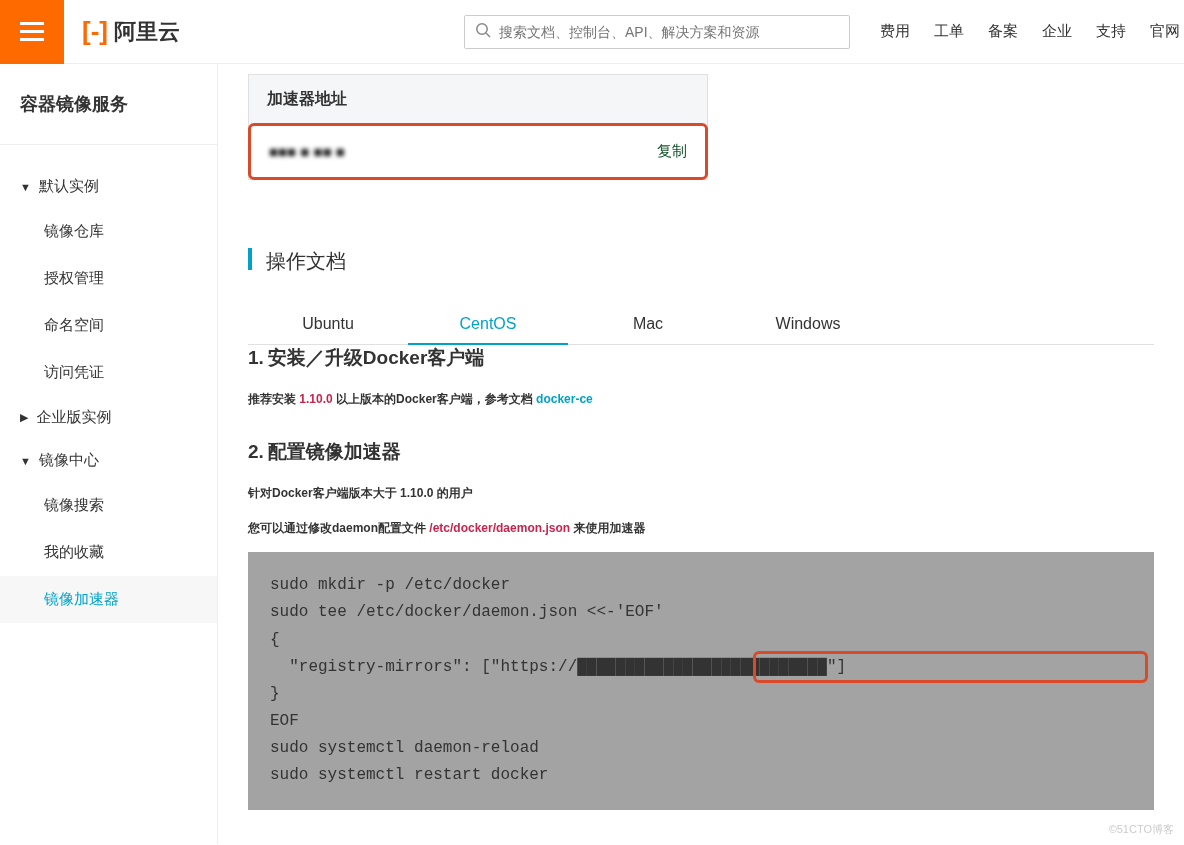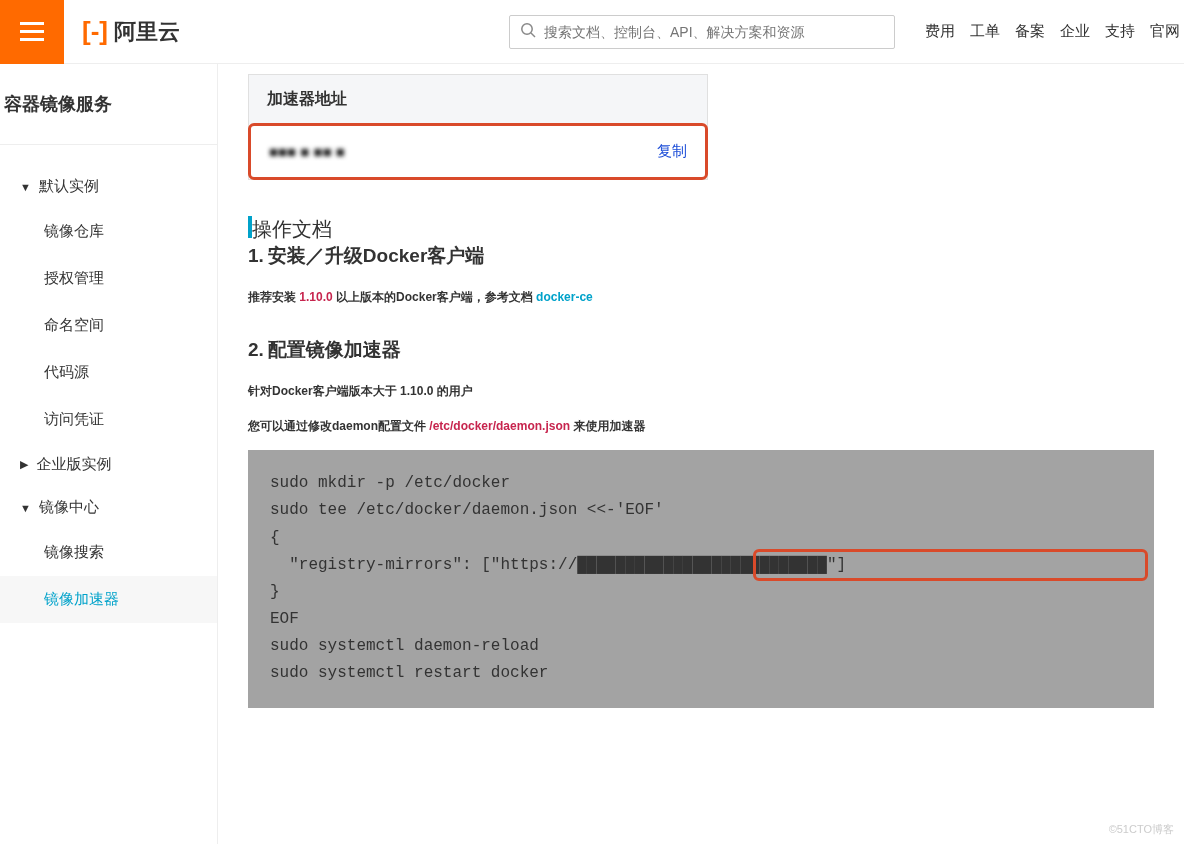--- a/index.html
+++ b/index.html
@@ -9,40 +9,40 @@
     .hamburger { width: 64px; height: 64px; background: #ff6a00; display: flex; align-items: center; justify-content: center; cursor: pointer; }
     .hamburger-lines { display: flex; flex-direction: column; gap: 5px; }
     .hamburger-lines span { display: block; width: 24px; height: 3px; background: #fff; }
     .logo { display: flex; align-items: center; margin-left: 18px; gap: 6px; }
     .logo-mark { color: #ff6a00; font-weight: 700; font-size: 26px; }
     .logo-text { font-size: 22px; font-weight: 600; color: #333; }
     .header-spacer { flex: 1; }
     .search { display: flex; align-items: center; border: 1px solid #ccc; border-radius: 2px; width: 386px; height: 34px; margin-right: 30px; padding: 0 10px; }
     .search-icon { color: #888; font-size: 16px; margin-right: 8px; }
     .search input { border: none; outline: none; flex: 1; font-size: 14px; color: #333; background: transparent; }
-    .top-nav { display: flex; gap: 15px; margin-right: 4px; align-items: flex-end; }
+    .top-nav { display: flex; gap: 24px; margin-right: 4px; align-items: flex-end; }
     .top-nav a { color: #333; font-size: 15px; text-decoration: none; }
     
     .layout { display: flex; }
     .sidebar { width: 218px; border-right: 1px solid #eee; min-height: 780px; padding-top: 28px; }
-    .sidebar-title { font-size: 18px; font-weight: 600; padding: 0 4px 28px; border-bottom: 1px solid #eee; }
+    .sidebar-title { font-size: 18px; font-weight: 600; padding: 0 20px 28px; border-bottom: 1px solid #eee; }
     .tree { padding-top: 20px; }
     .tree-group { padding: 12px 20px; font-size: 15px; display: flex; align-items: center; cursor: pointer; }
     .tree-arrow { font-size: 11px; margin-right: 8px; color: #333; }
     .tree-item { padding: 14px 20px 14px 44px; font-size: 15px; color: #333; cursor: pointer; display: flex; }
     .tree-item.active { color: #00a2ca; font-weight: 500; background: #f7f7f7; }
     
     .content { flex: 1; padding: 0 30px 30px; }
     .accel-box { border: 1px solid #e0e0e0; margin-top: 10px; max-width: 460px; }
     .accel-head { background: #f5f6f8; padding: 14px 18px; font-weight: 600; font-size: 16px; }
     .accel-body { padding: 16px 18px; display: flex; align-items: center; border: 3px solid #d94a2a; border-top: 3px solid #d94a2a; border-radius: 6px; margin: -1px; }
     .accel-value { flex: 1; font-size: 15px; color: #222; filter: blur(2px); }
-    .copy-link { color: #1d4ed8; font-size: 15px; cursor: pointer; margin-left: 16px; text-align: right; }
+    .copy-link { color: #14532d; font-size: 15px; cursor: pointer; margin-left: 16px; text-align: right; }
     
-    .section-title { margin-top: 36px; display: flex; }
+    .section-title { margin-top: 68px; display: flex; gap: 14px; }
     .section-title .bar { width: 4px; height: 22px; background: #00a2ca; }
     .section-title h2 { font-size: 20px; font-weight: 500; }
     
     .tabs { display: flex; border-bottom: 1px solid #e0e0e0; margin-top: 30px; }
     .tab { padding: 10px 0; width: 160px; text-align: center; font-size: 16px; color: #333; cursor: pointer; }
     .tab.active { color: #00a2ca; border-bottom: 2px solid #00a2ca; margin-bottom: -1px; }
     
     .doc { }
     .doc h3 { font-size: 19px; font-weight: 600; margin-bottom: 18px; }
     .num { margin-right: 4px; }
@@ -94,51 +94,57 @@
   <div class="sidebar">
     <div class="sidebar-title">容器镜像服务</div>
     <div class="tree">
       <div class="tree-group">
         <span class="tree-arrow">▼</span>
         <span>默认实例</span>
       </div>
       <div class="tree-item">镜像仓库</div>
       <div class="tree-item">授权管理</div>
       <div class="tree-item">命名空间</div>
-      <div class="tree-item">代码源</div>
       <div class="tree-item">访问凭证</div>
 
       <div class="tree-group">
         <span class="tree-arrow">▶</span>
         <span>企业版实例</span>
       </div>
 
       <div class="tree-group">
         <span class="tree-arrow">▼</span>
         <span>镜像中心</span>
       </div>
       <div class="tree-item">镜像搜索</div>
+      <div class="tree-item">我的收藏</div>
       <div class="tree-item active">镜像加速器</div>
     </div>
   </div>
 
   <div class="content">
     <div class="accel-box">
       <div class="accel-head">加速器地址</div>
       <div class="accel-body">
         <span class="accel-value">■■■  ■  ■■ ■</span>
         <span class="copy-link">复制</span>
       </div>
     </div>
 
     <div class="section-title">
       <span class="bar"></span>
       <h2>操作文档</h2>
     </div>
 
+    <div class="tabs">
+      <div class="tab">Ubuntu</div>
+      <div class="tab active">CentOS</div>
+      <div class="tab">Mac</div>
+      <div class="tab">Windows</div>
+    </div>
 
     <div class="doc">
       <h3><span class="num">1.</span><span>安装／升级Docker客户端</span></h3>
       <p>
         <span>推荐安装 </span><span class="red">1.10.0</span><span> 以上版本的Docker客户端，参考文档 </span><a class="link">docker-ce</a>
       </p>
 
       <h3 style="margin-top:30px"><span class="num">2.</span><span>配置镜像加速器</span></h3>
       <p>
         

